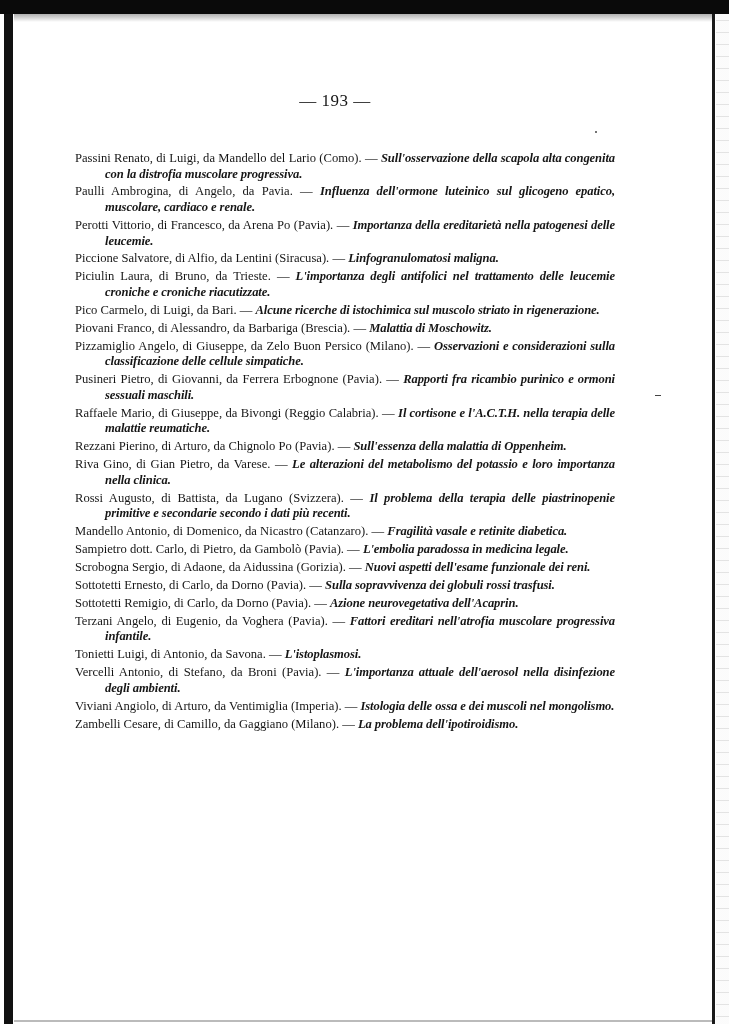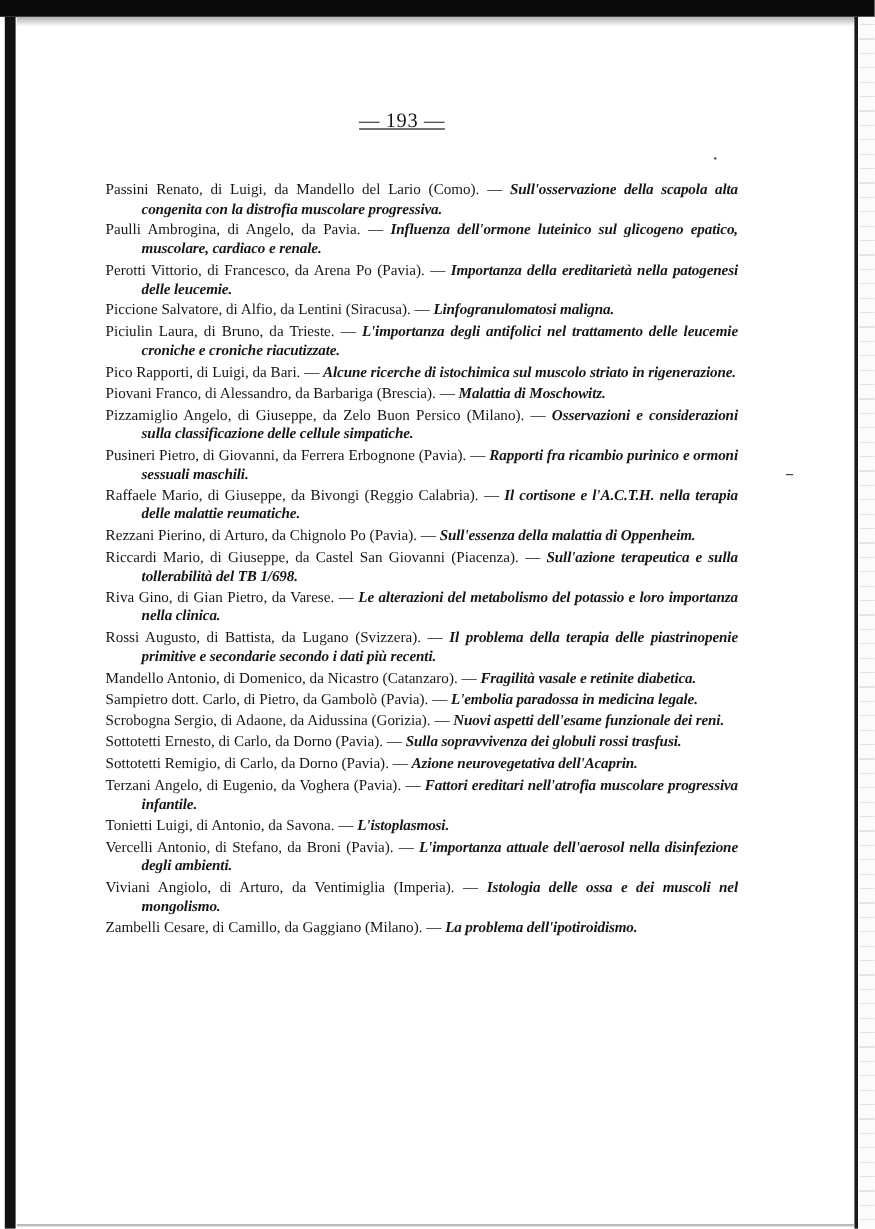--- a/index.html
+++ b/index.html
@@ -30,29 +30,29 @@
     position:absolute; left:716px; top:14px; width:13px; height:1010px;
     background:repeating-linear-gradient(180deg,#fafafa 0 6px,#d8d8d8 6px 7px,#fafafa 7px 12px);
     opacity:0.7;
   }
   .bottom-edge {
     position:absolute; left:14px; top:1020px; width:698px; height:2px;
     background:#bbb;
   }
   .page-number {
     position:absolute; left:0; top:91px; width:670px;
-    text-align:center; font-size:17px; letter-spacing:0.5px;text-decoration:underline;
+    text-align:center; font-size:17px; letter-spacing:0.5px;
   }
   .entries {
     position:absolute; left:75px; top:151px; width:540px;
     font-size:12.6px; line-height:15.55px;
   }
   .entry {
     padding-left:30px; text-indent:-30px;
-    text-align:justify; margin-bottom:2.4px;margin-left:13px;
+    text-align:justify; margin-bottom:2.4px;
   }
   .entry .title { font-style:italic; font-weight:bold; letter-spacing:-0.1px; }
   .speck { position:absolute; background:#444; border-radius:50%; width:2px; height:2px; }
 </style>
 </head>
 <body>
 
 <div class="top-border"></div>
 <div class="top-fade"></div>
 <div class="left-bar"></div>
@@ -64,27 +64,26 @@
 <div class="speck" style="left:655px;top:395px;width:6px;height:1px;border-radius:0;"></div>
 
 <div class="page-number">— 193 —</div>
 
 <div class="entries" id="entries">
   <div class="entry"><span>Passini Renato, di Luigi, da Mandello del Lario (Como). — </span><span class="title">Sull'osservazione della scapola alta congenita con la distrofia muscolare progressiva.</span></div>
   <div class="entry"><span>Paulli Ambrogina, di Angelo, da Pavia. — </span><span class="title">Influenza dell'ormone luteinico sul glicogeno epatico, muscolare, cardiaco e renale.</span></div>
   <div class="entry"><span>Perotti Vittorio, di Francesco, da Arena Po (Pavia). — </span><span class="title">Importanza della ereditarietà nella patogenesi delle leucemie.</span></div>
   <div class="entry"><span>Piccione Salvatore, di Alfio, da Lentini (Siracusa). — </span><span class="title">Linfogranulomatosi maligna.</span></div>
   <div class="entry"><span>Piciulin Laura, di Bruno, da Trieste. — </span><span class="title">L'importanza degli antifolici nel trattamento delle leucemie croniche e croniche riacutizzate.</span></div>
-  <div class="entry"><span>Pico Rapporti, di Luigi, da Bari. — </span><span class="title">Alcune ricerche di istochimica sul muscolo striato in rigenerazione.</span></div>
+  <div class="entry"><span>Pico Carmelo, di Luigi, da Bari. — </span><span class="title">Alcune ricerche di istochimica sul muscolo striato in rigenerazione.</span></div>
   <div class="entry"><span>Piovani Franco, di Alessandro, da Barbariga (Brescia). — </span><span class="title">Malattia di Moschowitz.</span></div>
   <div class="entry"><span>Pizzamiglio Angelo, di Giuseppe, da Zelo Buon Persico (Milano). — </span><span class="title">Osservazioni e considerazioni sulla classificazione delle cellule simpatiche.</span></div>
   <div class="entry"><span>Pusineri Pietro, di Giovanni, da Ferrera Erbognone (Pavia). — </span><span class="title">Rapporti fra ricambio purinico e ormoni sessuali maschili.</span></div>
   <div class="entry"><span>Raffaele Mario, di Giuseppe, da Bivongi (Reggio Calabria). — </span><span class="title">Il cortisone e l'A.C.T.H. nella terapia delle malattie reumatiche.</span></div>
   <div class="entry"><span>Rezzani Pierino, di Arturo, da Chignolo Po (Pavia). — </span><span class="title">Sull'essenza della malattia di Oppenheim.</span></div>
-  <div class="entry"><span>Riccardi Mario, di Giuseppe, da Castel San Giovanni (Piacenza). — </span><span class="title">Sull'azione terapeutica e sulla tollerabilità del TB 1/698.</span></div>
   <div class="entry"><span>Riva Gino, di Gian Pietro, da Varese. — </span><span class="title">Le alterazioni del metabolismo del potassio e loro importanza nella clinica.</span></div>
   <div class="entry"><span>Rossi Augusto, di Battista, da Lugano (Svizzera). — </span><span class="title">Il problema della terapia delle piastrinopenie primitive e secondarie secondo i dati più recenti.</span></div>
   <div class="entry"><span>Mandello Antonio, di Domenico, da Nicastro (Catanzaro). — </span><span class="title">Fragilità vasale e retinite diabetica.</span></div>
   <div class="entry"><span>Sampietro dott. Carlo, di Pietro, da Gambolò (Pavia). — </span><span class="title">L'embolia paradossa in medicina legale.</span></div>
   <div class="entry"><span>Scrobogna Sergio, di Adaone, da Aidussina (Gorizia). — </span><span class="title">Nuovi aspetti dell'esame funzionale dei reni.</span></div>
   <div class="entry"><span>Sottotetti Ernesto, di Carlo, da Dorno (Pavia). — </span><span class="title">Sulla sopravvivenza dei globuli rossi trasfusi.</span></div>
   <div class="entry"><span>Sottotetti Remigio, di Carlo, da Dorno (Pavia). — </span><span class="title">Azione neurovegetativa dell'Acaprin.</span></div>
   <div class="entry"><span>Terzani Angelo, di Eugenio, da Voghera (Pavia). — </span><span class="title">Fattori ereditari nell'atrofia muscolare progressiva infantile.</span></div>
   <div class="entry"><span>Tonietti Luigi, di Antonio, da Savona. — </span><span class="title">L'istoplasmosi.</span></div>
   <div class="entry"><span>Vercelli Antonio, di Stefano, da Broni (Pavia). — </span><span class="title">L'importanza attuale dell'aerosol nella disinfezione degli ambienti.</span></div>

